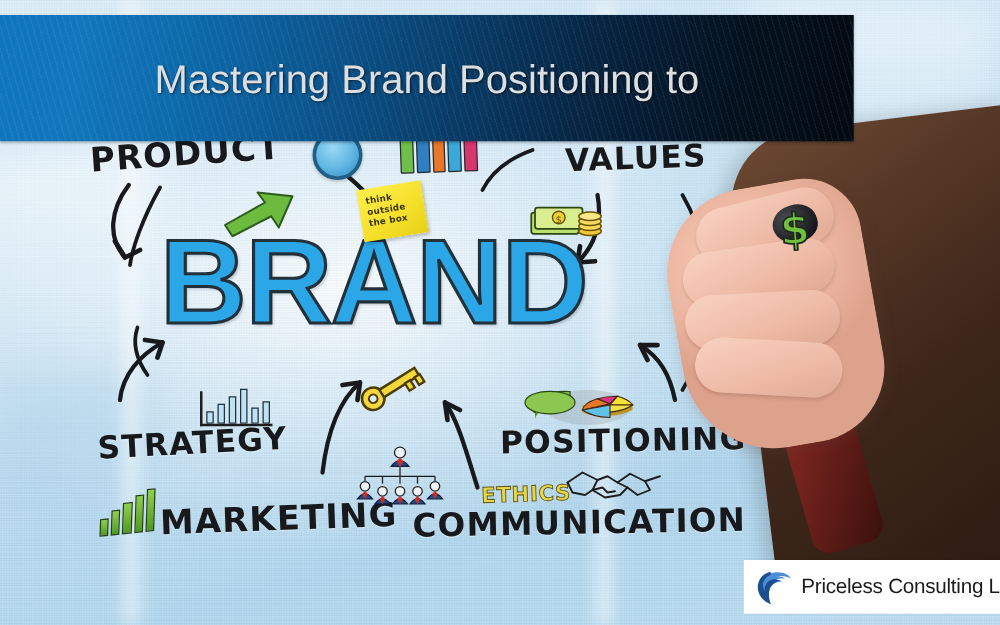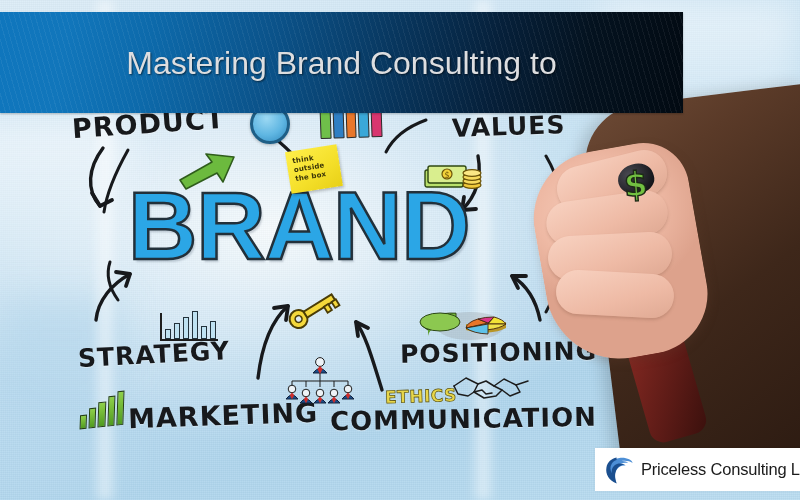--- a/index.html
+++ b/index.html
@@ -503,21 +503,21 @@
   <div class="finger f1"></div>
   <div class="finger f2"></div>
   <div class="finger f3"></div>
   <div class="finger f4"></div>
   <div class="marker-tip"></div>
   <div class="dollar-green">$</div>
 
   <div class="banner">
     <div class="banner-sheen"></div>
     <div class="banner-text">
-      <div>Mastering Brand Consulting to</div>
+      <div>Mastering Brand Positioning to</div>
     </div>
   </div>
 
   <div class="logo-box">
     <svg class="logo-mark" viewBox="0 0 32 32">
       <path d="M16.5,3.2 C24,2.4 29.5,5.2 30.5,8.4 C27.5,6.4 22.5,5.6 18,6.6 C20.8,6.2 24.2,6.9 25.6,8.6 C23,7.9 19.8,8.3 17.4,9.4 C20,9.2 22.2,9.9 23,11.2 C19.4,10.5 14.8,12.6 12.8,16.6 C11.2,19.8 11.2,24 12.8,29.4 C6.4,26.2 3.2,20.6 4.2,14.6 C5.1,9.1 9.8,4 16.5,3.2 Z" fill="#4d8fd6"></path>
       <path d="M13.4,2.6 C8.0,3.6 3.6,7.6 2.6,13.2 C1.3,20.4 5.4,27.2 13.6,30.4 C11.2,24.2 11.4,19.0 13.6,15.2 C15.4,12.1 18.4,10.4 21.6,10.4 C18.2,8.2 14.2,8.6 11.4,10.8 C8.6,13.0 7.6,16.4 8.6,19.4 C6.4,16.4 6.2,12.2 8.4,9.0 C9.7,7.1 11.4,5.9 13.4,5.3 Z" fill="#1b4f8f"></path>
     </svg>
     <span class="logo-text">Priceless Consulting LLC</span>
   </div>

